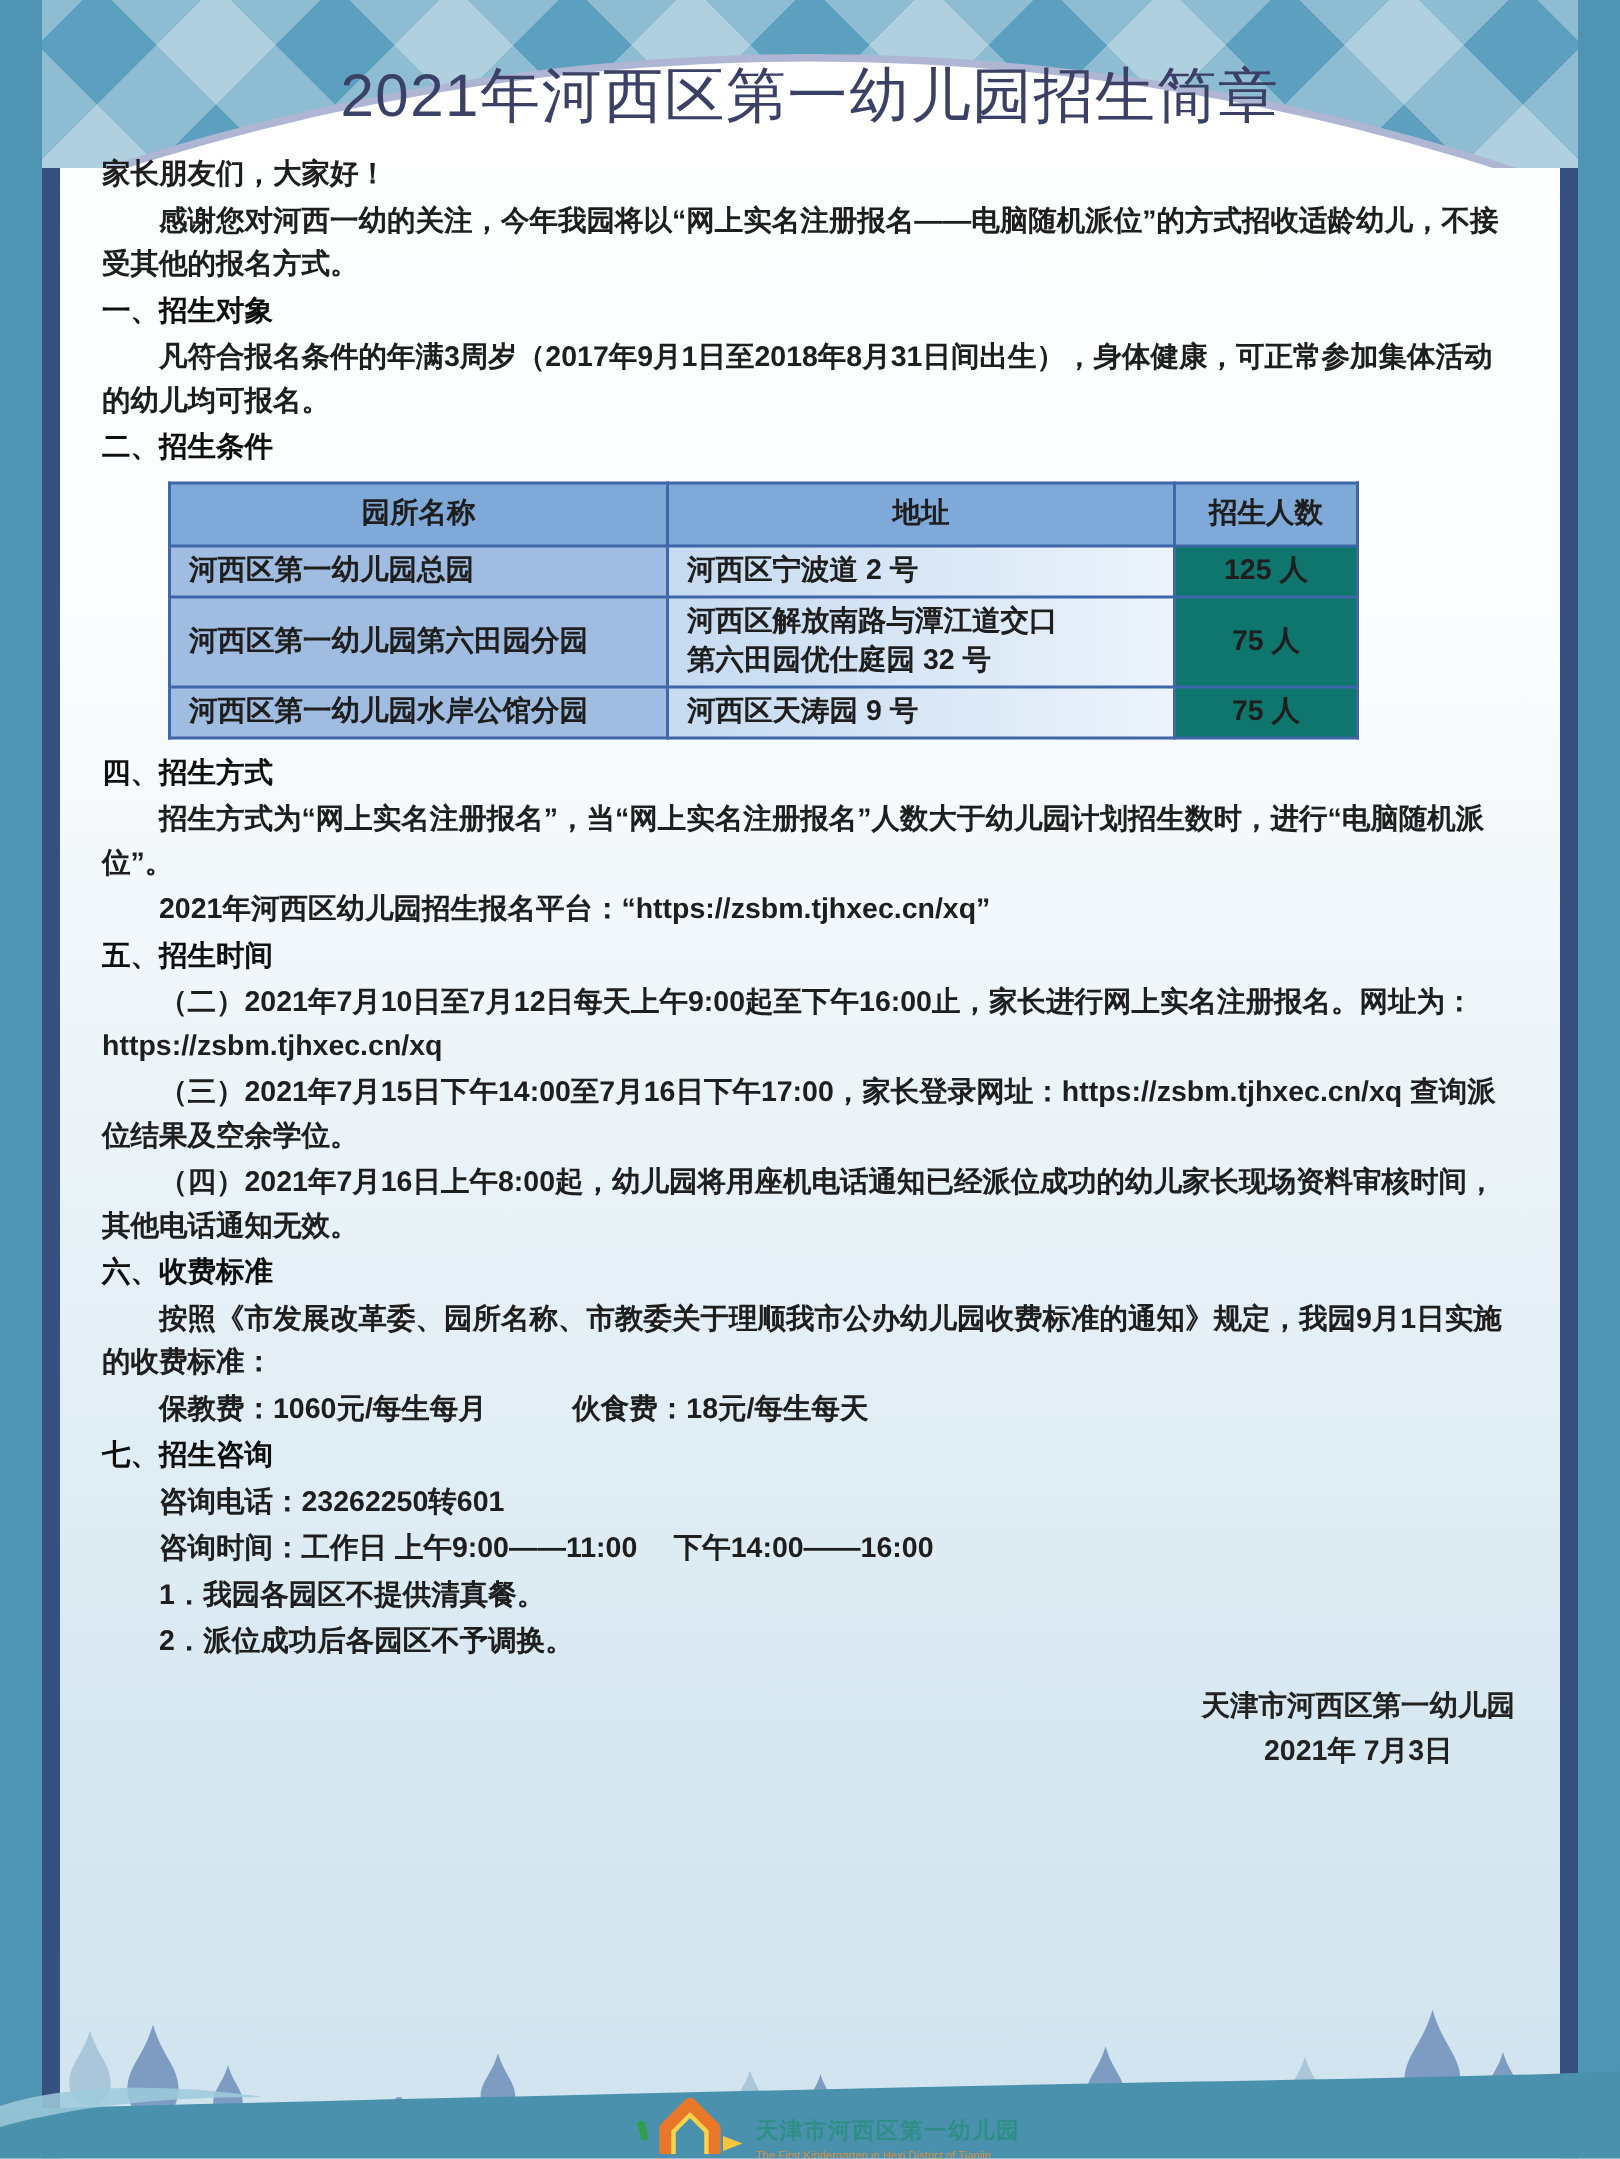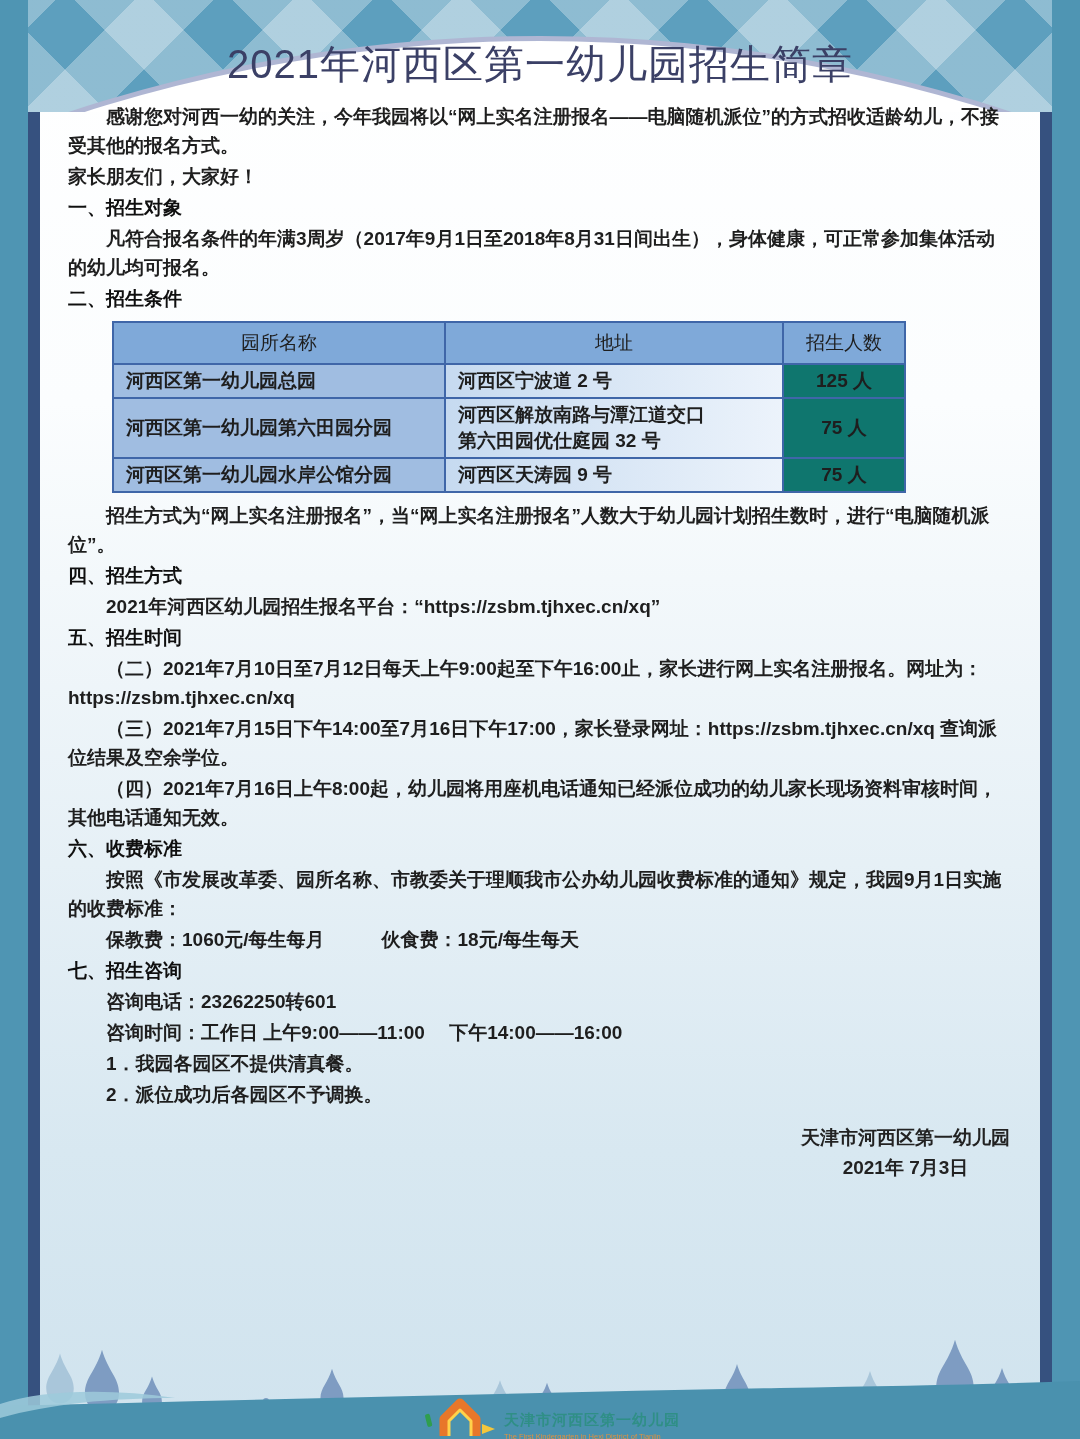--- a/index.html
+++ b/index.html
@@ -37,21 +37,21 @@
   .title{margin:6px 0 14px;text-align:center;font-size:40px;line-height:48px;
     color:#3b4066;font-weight:400;letter-spacing:1px;}
   .btxt{font-size:19px;line-height:29px;color:#1e1e1e;font-weight:600;}
   .para{text-indent:2em;margin:0 0 2px;}
   .noindent{margin:0 0 2px;}
   .head{font-weight:700;color:#0f0f0f;margin:1px 0 2px;}
   .line{margin:0 0 2px 2em;}
   
   table.plan{border-collapse:collapse;margin:8px 0 8px 44px;font-size:19px;color:#1e1e1e;font-weight:600;}
   .plan th,.plan td{border:2px solid #3f66a8;padding:3px 12px;line-height:26px;}
-  .plan th{background:#7fa9d9;text-align:center;font-weight:400;height:34px;}
+  .plan th{background:#7fa9d9;text-align:center;font-weight:700;height:34px;}
   .plan td.cell-name{background:#a0bde1;width:306px;}
   .plan td.cell-addr{background:linear-gradient(90deg,#c6daf0,#ecf3fb);width:312px;}
   .plan td.cell-count{background:#0f766e;width:96px;text-align:center;}
   .addr2{display:block;}
   
   .footer{margin:14px 2px 0 auto;width:max-content;text-align:center;
     font-size:19px;line-height:30px;font-weight:600;color:#222;}
   
   .bottom-art{position:absolute;left:0;bottom:0;width:1080px;height:135px;z-index:3;}
   .logo-cn{font-size:15px;letter-spacing:1px;font-weight:700;fill:#2f8f86;
@@ -68,22 +68,22 @@
   <div class="navy-strip right"></div>
 
   <div class="top-band">
     <div class="argyle"></div>
     <div class="arc-circle"></div>
   </div>
 
   <div class="content">
     <h1 class="title">2021年河西区第一幼儿园招生简章</h1>
 
+    <div class="btxt noindent">家长朋友们，大家好！</div>
     <div class="btxt para">感谢您对河西一幼的关注，今年我园将以“网上实名注册报名——电脑随机派位”的方式招收适龄幼儿，不接受其他的报名方式。</div>
-    <div class="btxt noindent">家长朋友们，大家好！</div>
 
     <div class="btxt head">一、招生对象</div>
     <div class="btxt para">凡符合报名条件的年满3周岁（2017年9月1日至2018年8月31日间出生），身体健康，可正常参加集体活动的幼儿均可报名。</div>
 
     <div class="btxt head">二、招生条件</div>
 
 
     <table class="plan">
       <thead>
         <tr>
@@ -107,22 +107,22 @@
           <td class="cell-count">75 人</td>
         </tr>
         <tr>
           <td class="cell-name">河西区第一幼儿园水岸公馆分园</td>
           <td class="cell-addr">河西区天涛园 9 号</td>
           <td class="cell-count">75 人</td>
         </tr>
       </tbody>
     </table>
 
+    <div class="btxt head">四、招生方式</div>
     <div class="btxt para">招生方式为“网上实名注册报名”，当“网上实名注册报名”人数大于幼儿园计划招生数时，进行“电脑随机派位”。</div>
-    <div class="btxt head">四、招生方式</div>
     <div class="btxt line">2021年河西区幼儿园招生报名平台：“https://zsbm.tjhxec.cn/xq”</div>
 
     <div class="btxt head">五、招生时间</div>
     <div class="btxt para">（二）2021年7月10日至7月12日每天上午9:00起至下午16:00止，家长进行网上实名注册报名。网址为：https://zsbm.tjhxec.cn/xq</div>
     <div class="btxt para">（三）2021年7月15日下午14:00至7月16日下午17:00，家长登录网址：https://zsbm.tjhxec.cn/xq 查询派位结果及空余学位。</div>
     <div class="btxt para">（四）2021年7月16日上午8:00起，幼儿园将用座机电话通知已经派位成功的幼儿家长现场资料审核时间，其他电话通知无效。</div>
 
     <div class="btxt head">六、收费标准</div>
     <div class="btxt para">按照《市发展改革委、园所名称、市教委关于理顺我市公办幼儿园收费标准的通知》规定，我园9月1日实施的收费标准：</div>
     <div class="btxt line">保教费：1060元/每生每月　　　伙食费：18元/每生每天</div>

